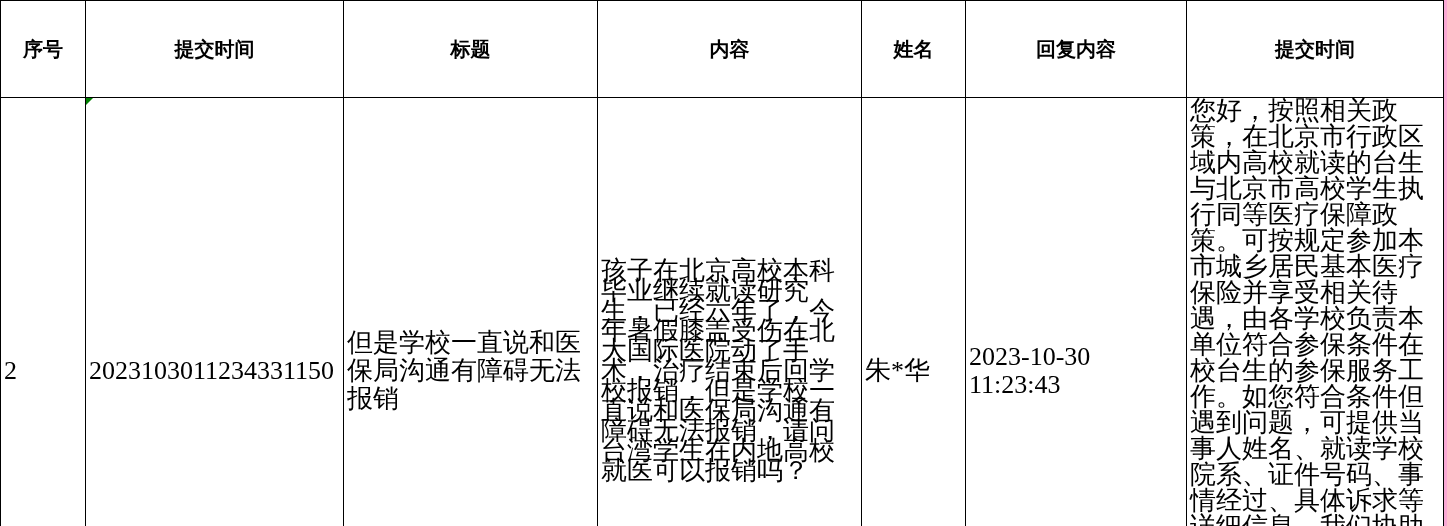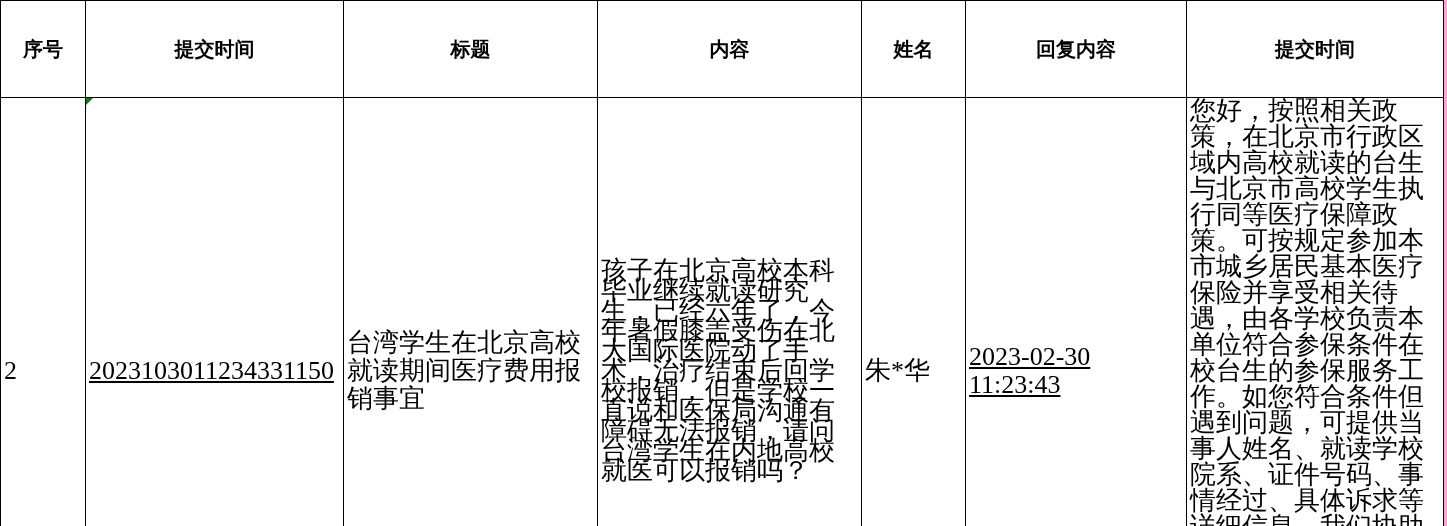--- a/index.html
+++ b/index.html
@@ -46,21 +46,21 @@
   tr.partial-row td { height: 40px; padding: 0; }
   td.cell-content { line-height: 20px; white-space: pre-wrap; }
   td.cell-reply   { line-height: 26px; white-space: pre-wrap; }
   td.cell-serial  { padding-left: 3px; }
   .flag {
     position: absolute;
     top: 0; left: 0;
     width: 7px; height: 7px;
     clip-path: polygon(0 0, 100% 0, 0 100%);
   }
-  .num { letter-spacing: 0px; text-decoration: underline; }
+  .num { letter-spacing: 0px; }
 </style>
 </head>
 <body>
 
 <div class="canvas">
   <table class="grid">
     <colgroup>
       <col style="width:85px">
       <col style="width:258px">
       <col style="width:254px">
@@ -83,28 +83,28 @@
     <tbody>
       <tr class="data-row">
         <td class="cell-serial">
           <span>2</span>
         </td>
         <td>
           <span class="flag" style="background: rgb(0, 128, 0);"></span>
           <span class="num">2023103011234331150</span>
         </td>
         <td>
-          <span>台湾学生在北京高校就读期间医疗费用报销事宜</span>
+          <span>但是学校一直说和医保局沟通有障碍无法报销</span>
         </td>
         <td class="cell-content">孩子在北京高校本科毕业继续就读研究生，已经六年了，今年暑假膝盖受伤在北大国际医院动了手术，治疗结束后回学校报销，但是学校一直说和医保局沟通有障碍无法报销，请问台湾学生在内地高校就医可以报销吗？</td>
         <td>
           <span>朱*华</span>
         </td>
         <td>
-          <span class="num">2023-02-30 11:23:43</span>
+          <span class="num">2023-10-30 11:23:43</span>
         </td>
         <td class="cell-reply">您好，按照相关政策，在北京市行政区域内高校就读的台生与北京市高校学生执行同等医疗保障政策。可按规定参加本市城乡居民基本医疗保险并享受相关待遇，由各学校负责本单位符合参保条件在校台生的参保服务工作。如您符合条件但遇到问题，可提供当事人姓名、就读学校院系、证件号码、事情经过、具体诉求等详细信息，我们协助转相关部门。祝您一切顺利！
 在京高校台生是否可以享受医疗保险？</td>
       </tr>
       <tr class="partial-row">
         <td></td>
         <td>
           <span class="flag" style="background: rgb(0, 128, 0);"></span>
         </td>
         <td></td>

